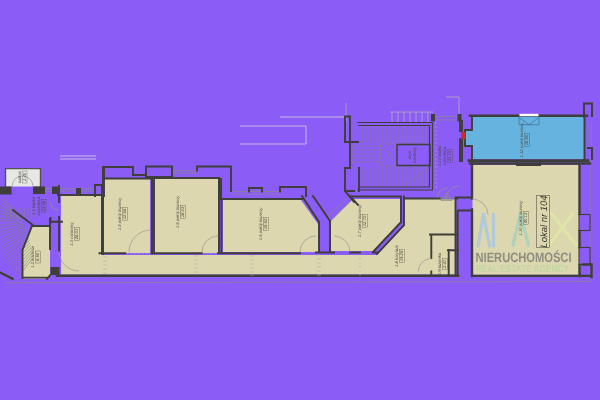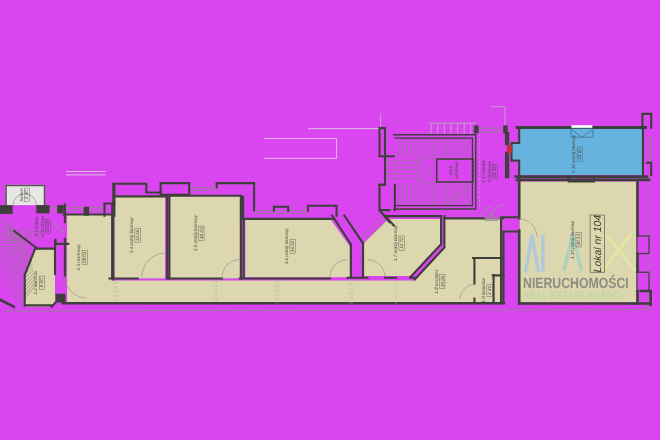--- a/index.html
+++ b/index.html
@@ -1,16 +1,16 @@
 <!DOCTYPE html>
 <html><head>
 <meta charset="utf-8">
 <style>
   html,body{margin:0;padding:0;background:#ffffff;}
-  #page{width:600px;height:400px;position:relative;overflow:hidden;background:#d946ef;
+  #page{width:600px;height:400px;position:relative;overflow:hidden;background:#8b5cf6;
     font-family:"Liberation Sans", sans-serif;}
   svg{position:absolute;left:0;top:0;}
   text{font-family:"Liberation Sans", sans-serif; -webkit-font-smoothing:antialiased;}
   svg{text-rendering:geometricPrecision; shape-rendering:geometricPrecision;}
 </style>
 </head>
 <body>
 <div id="page">
 <svg width="600" height="400" viewBox="0 0 600 400">
 

